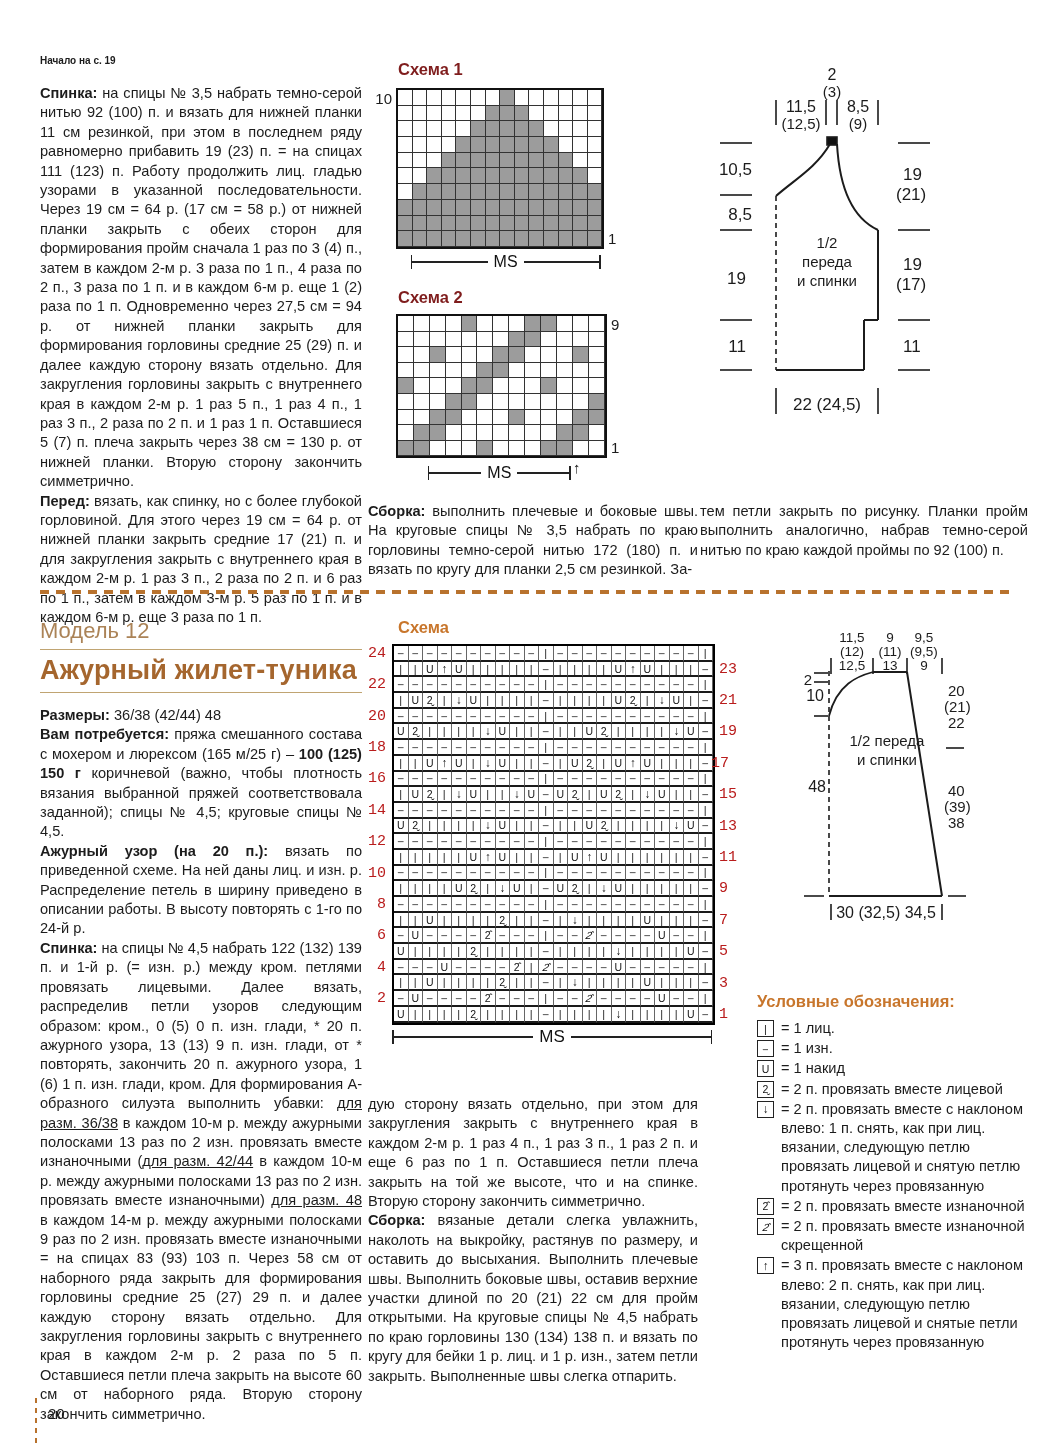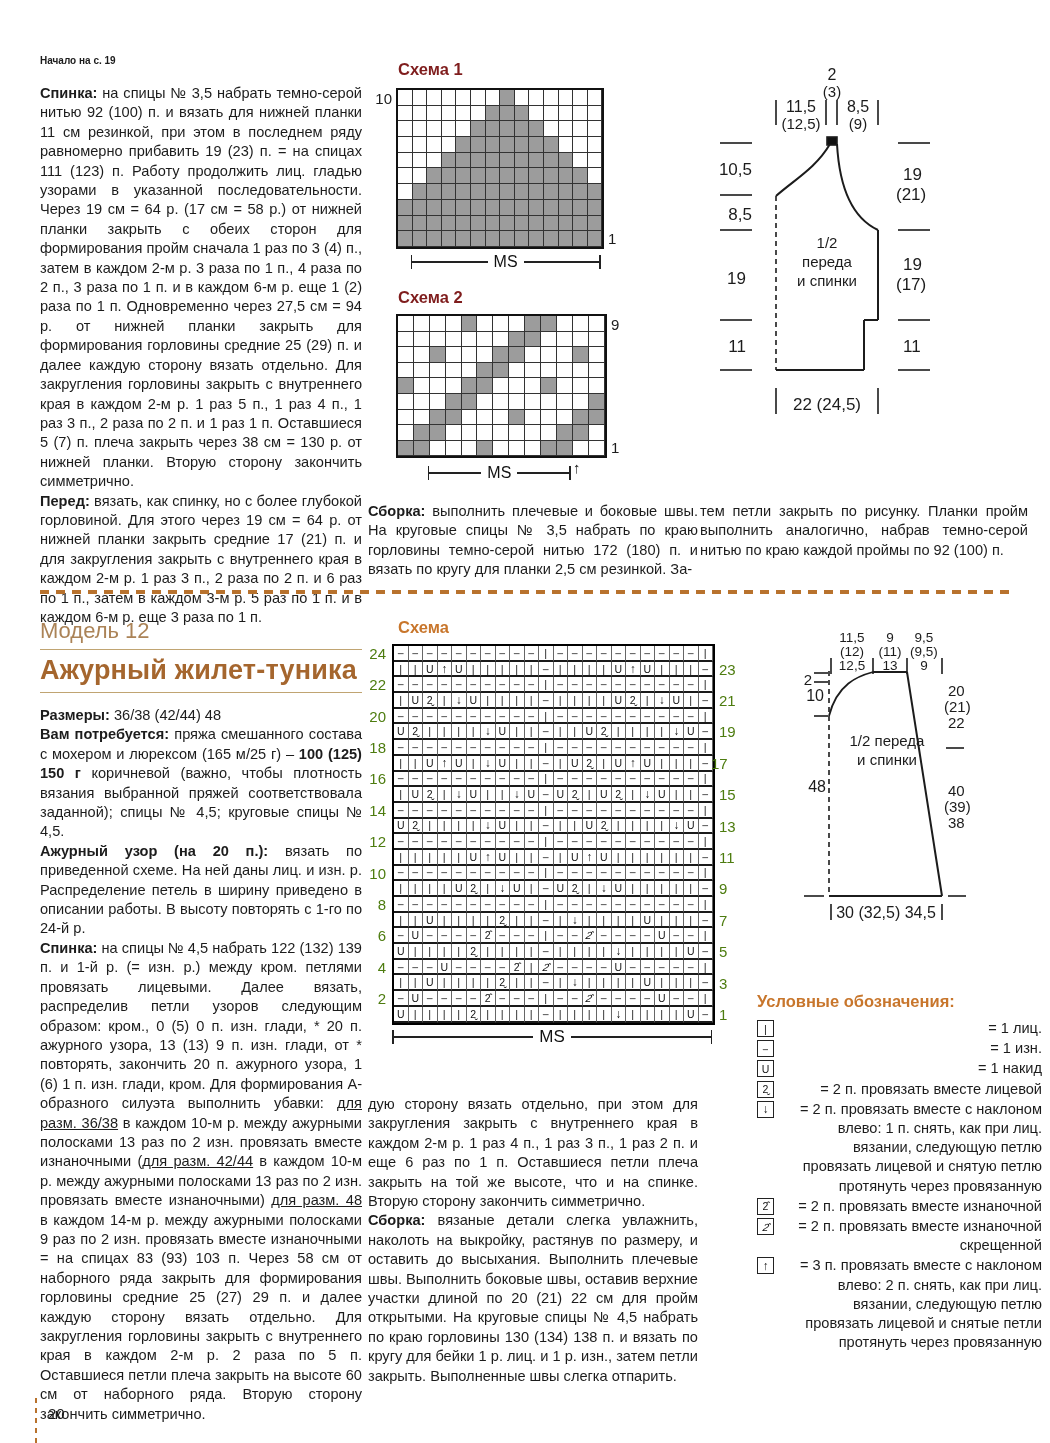--- a/index.html
+++ b/index.html
@@ -28,25 +28,25 @@
   .ms .lbl{padding:0 6px;font-size:16px;color:#111;}
   
   .lace{display:grid;border:2px solid #000;background:#fff;}
   .lace .c{border-right:1px solid #666;border-bottom:2px solid #1a1a1a;display:flex;align-items:center;justify-content:center;font-size:11.5px;background:#fff;}
   .sk{color:#222;font-size:11px;}
   .sp{color:#666;font-weight:bold;}
   .so{font-size:10.5px;color:#111;}
   .s2,.sP{font-size:10.5px;color:#111;}
   .sX{font-size:10.5px;color:#111;font-style:italic;transform:skewX(-12deg);display:inline-block;}
   .sl,.s3{font-size:12px;color:#111;font-weight:bold;}
-  .rownum{position:absolute;font-size:15px;color:#4d7c0f;}
+  .rownum{position:absolute;font-size:15px;color:#b91c1c;font-family:Liberation Mono, monospace;}
   
   .leg-item{position:relative;margin-bottom:1px;}
   .leg-box{position:absolute;left:0;top:1px;width:15px;height:15px;border:1.5px solid #222;display:flex;align-items:center;justify-content:center;font-size:10.5px;background:#fff;}
-  .leg-text{margin-left:24px;font-size:14.6px;line-height:19.2px;text-align:right;}
+  .leg-text{margin-left:24px;font-size:14.6px;line-height:19.2px;text-align:left;}
   
   svg text{font-family:"Liberation Sans","DejaVu Sans",sans-serif;fill:#1c1c1c;}
   .edge-dash{position:absolute;left:35px;width:2px;background:repeating-linear-gradient(180deg,#b8722d 0 5px,transparent 5px 10px);}
   .footer-num{font-size:15px;}
 </style>
 </head>
 <body>
 
 <div class="abs intro" style="left:40px;top:55px;">Начало на с. 19</div>
 

